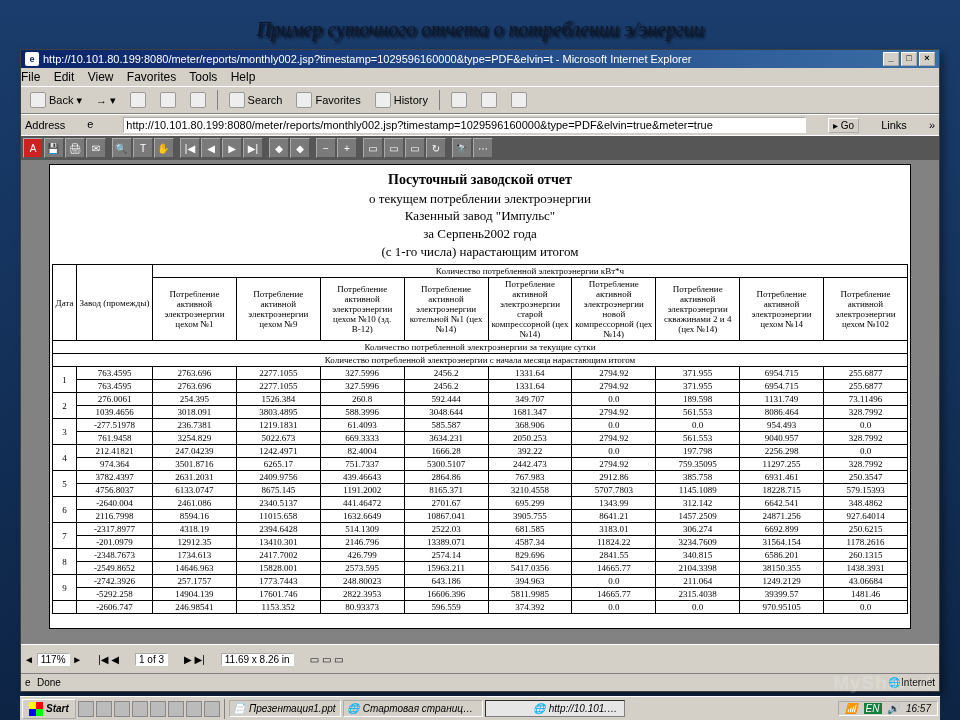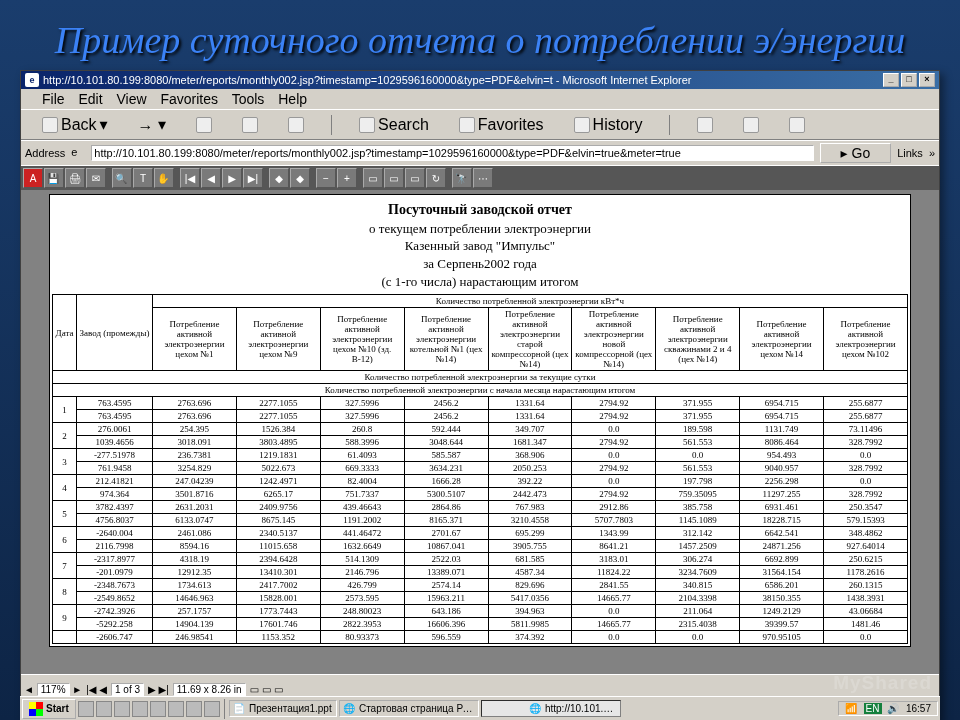--- a/index.html
+++ b/index.html
@@ -8,22 +8,22 @@
     width: 960px;
     height: 720px;
     background: linear-gradient(to bottom, #1a3d6d, #0d2445);
     font-family: Tahoma, Arial, sans-serif;
     font-size: 11px;
     overflow: hidden;
   }
   .slide-title {
     font-family: "Times New Roman", serif;
     font-style: italic;
-    color: #3b82f6;
-    font-size: 38px;
+    color: #0f172a;
+    font-size: 20px;
     text-align: center;
     padding: 18px 0 8px;
     text-shadow: 2px 2px 3px #000;
   }
   .ie-window {
     margin: 0 20px;
     background: #d4d0c8;
     border: 1px solid #404040;
     box-shadow: 4px 4px 8px rgba(0,0,0,.4);
   }
@@ -32,48 +32,48 @@
     color: #fff;
     padding: 2px 4px;
     display: flex;
     align-items: center;
     font-size: 11px;
     height: 18px;
   }
   .titlebar .ie-icon { width:14px;height:14px;background:#fff;border-radius:2px;margin-right:4px;display:flex;align-items:center;justify-content:center;color:#0a246a;font-size:9px;font-weight:bold;}
   .titlebar .spacer{flex:1}
   .win-btn{width:16px;height:14px;background:#d4d0c8;border:1px outset #fff;margin-left:2px;font-size:9px;line-height:11px;text-align:center;color:#000;font-weight:bold;}
-  .menubar {padding:2px 21px;font-size:14px;}
+  .menubar {padding:2px 0;font-size:12px;}
   .menubar span{margin-right:10px;cursor:default;}
-  .toolbar {border-top:1px solid #fff;border-bottom:1px solid #808080;padding:2px 16px;display:flex;align-items:center;gap:20px;font-size:16px;}
+  .toolbar {border-top:1px solid #fff;border-bottom:1px solid #808080;padding:2px 4px;display:flex;align-items:center;gap:4px;font-size:11px;}
   .tbtn{display:inline-flex;align-items:center;gap:3px;padding:2px 4px;border:1px solid transparent;}
   .tbtn .ico{width:16px;height:16px;background:#eee;border:1px solid #999;border-radius:2px;display:inline-block;}
   .sep{width:1px;height:20px;background:#808080;margin:0 2px;}
-  .addrbar{display:flex;align-items:center;padding:2px 4px;border-top:1px solid #fff;gap:6px;font-size:11px;}
+  .addrbar{display:flex;align-items:center;padding:2px 4px;border-top:1px solid #fff;gap:22px;font-size:11px;}
   .addrbar input{flex:1;font-size:11px;padding:1px 2px;border:1px inset #fff;background:#fff;}
-  .go-btn{background:#d4d0c8;border:1px outset #fff;padding:1px 20px;font-size:14px;}
+  .go-btn{background:#d4d0c8;border:1px outset #fff;padding:1px 4px;font-size:10px;}
   .acrobat-bar{background:#565656;border-top:1px solid #fff;display:flex;align-items:center;padding:2px;gap:1px;}
   .abtn{width:20px;height:20px;background:#7a7a7a;border:1px outset #aaa;display:flex;align-items:center;justify-content:center;color:#fff;font-size:10px;}
   .abtn.red{background:#c22;}
   .asep{width:4px;}
   .viewer{background:#828282;padding:4px;height:484px;overflow:auto;}
-  .page{background:#fff;margin:0 auto;width:862px;border:1px solid #000;padding:6px 2px 2px;font-family:"Times New Roman",serif;}
+  .page{background:#fff;margin:0 auto;width:862px;border:1px solid #000;padding:6px 2px 14px;font-family:"Times New Roman",serif;}
   .page-header{text-align:center;font-size:13px;line-height:1.35;margin-bottom:4px;}
   .page-header .t1{font-weight:bold;font-size:14px;}
   table.report{border-collapse:collapse;width:100%;table-layout:fixed;}
   table.report td, table.report th{border:1px solid #000;padding:1px 2px;font-size:9px;text-align:center;font-family:"Times New Roman",serif;}
   table.report th{font-weight:normal;}
   .col-date{width:24px;}
   .col-zavod{width:76px;}
   .span-row td{font-size:9px;}
-  .bottombar{background:#d4d0c8;border-top:1px solid #fff;display:flex;align-items:center;padding:14px 3px;font-size:10px;gap:4px;height:18px;text-align:right;}
+  .bottombar{background:#d4d0c8;border-top:1px solid #fff;display:flex;align-items:center;padding:14px 3px;font-size:10px;gap:16px;height:18px;text-align:right;}
   .bottombar .bx{border:1px inset #fff;padding:0 3px;background:#fff;}
   .statusbar{background:#d4d0c8;border-top:1px solid #808080;display:flex;align-items:center;padding:1px 4px;font-size:10px;height:18px;}
   .statusbar .spacer{flex:1}
-  .taskbar{position:absolute;bottom:0;left:20px;right:20px;height:24px;background:#d4d0c8;border-top:1px solid #fff;display:flex;align-items:center;padding:0 2px;font-size:10px;gap:2px;}
+  .taskbar{position:absolute;bottom:0;left:20px;right:20px;height:24px;background:#d4d0c8;border-top:1px solid #fff;display:flex;align-items:center;padding:0 2px;font-size:10px;gap:2px;font-style:italic;}
   .start-btn{background:#d4d0c8;border:1px outset #fff;padding:2px 6px;font-weight:bold;display:flex;align-items:center;gap:3px;}
   .start-btn .flag{width:14px;height:14px;background:conic-gradient(#f00 0 25%,#0f0 0 50%,#00f 0 75%,#ff0 0);}
   .tb-icon{width:16px;height:16px;background:#bbb;border:1px solid #888;}
   .tb-task{background:#d4d0c8;border:1px inset #fff;padding:2px 4px;max-width:140px;overflow:hidden;white-space:nowrap;text-overflow:ellipsis;}
   .tb-task.active{border:1px inset #808080;background:#e6e6e6;padding-left:48px;}
   .tray{margin-left:auto;border:1px inset #fff;padding:1px 6px;display:flex;align-items:center;gap:6px;}
   .watermark{position:absolute;right:28px;bottom:26px;font-size:19px;font-family:Arial,sans-serif;color:rgba(255,255,255,.18);font-weight:bold;letter-spacing:1px;pointer-events:none;}
 </style>
 </head>
 <body>

